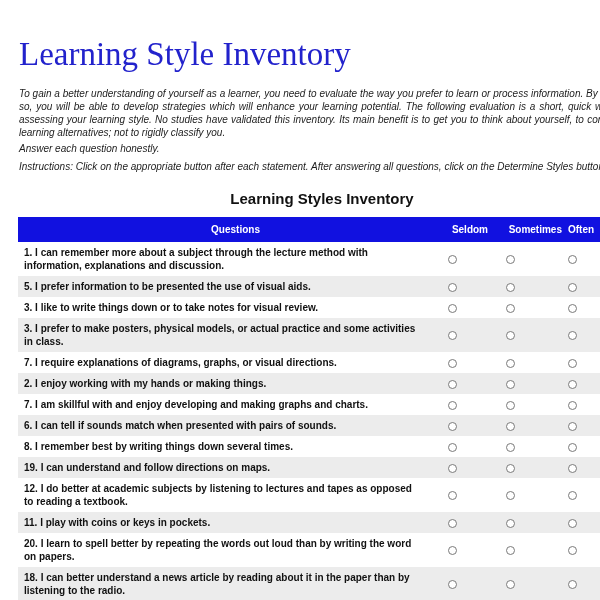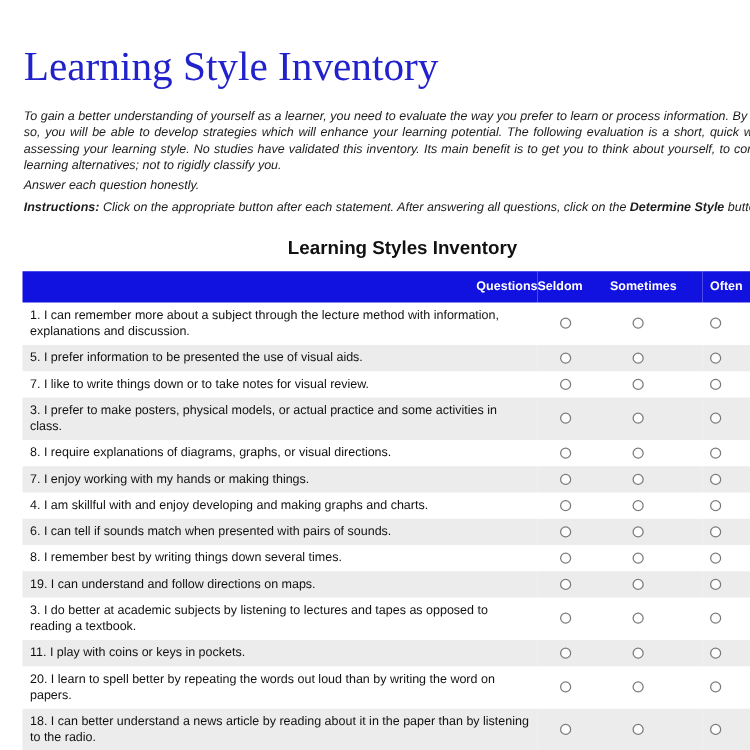--- a/index.html
+++ b/index.html
@@ -31,21 +31,21 @@
     margin: 3px 0 0 0;
     font-size: 10px; line-height: 13px;
     font-style: italic;
   }
   p.instr {
     margin: 5px 0 0 0;
     font-size: 10px; line-height: 13px;
     font-style: italic;
     white-space: nowrap;
   }
-  .bold-em { font-weight: bold; }
+  .bold-em { font-weight: normal; }
 
   h3.table-title {
     margin: 17px 0 9px 0;
     font-size: 15px; line-height: 18px;
     font-weight: bold;
     text-align: center;
     color: #111;
   }
 
   table.survey {
@@ -58,32 +58,32 @@
   col.c-s { width: 58px; }
   col.c-m { width: 74px; }
   col.c-o { width: 56px; }
 
   thead th {
     background: var(--header-bg, #1111E0);
     color: #ffffff;
     font-size: 10px; line-height: 13px;
     font-weight: bold;
     padding: 6px 0;
-    text-align: left;
-  }
-  thead th.h-q { text-align: right; padding-left: 23px; }
+    text-align: right;
+  }
+  thead th.h-q { text-align: center; padding-left: 23px; }
   thead th.h-o { text-align: left; padding-left: 6px; }
 
   tbody tr:nth-child(even) td { background: var(--row-alt, #ECECEC); }
   tbody td {
     vertical-align: middle;
     font-size: 10px; line-height: 13px;
   }
   td.q {
-    font-weight: normal;
+    font-weight: bold;
     color: #111;
     padding: 4px 6px;
   }
   td.r { text-align: left; padding: 4px 0; }
   td.r-s { padding-left: 18px; }
   td.r-m { padding-left: 18px; }
   td.r-o { padding-left: 6px; }
 
   .radio {
     display: inline-block;
@@ -100,21 +100,21 @@
 <body>
 
 <div class="wrap">
 
   <h1 class="page-title">Learning Style Inventory</h1>
 
   <p class="intro">To gain a better understanding of yourself as a learner, you need to evaluate the way you prefer to learn or process information. By doing so, you will be able to develop strategies which will enhance your learning potential. The following evaluation is a short, quick way of assessing your learning style. No studies have validated this inventory. Its main benefit is to get you to think about yourself, to consider learning alternatives; not to rigidly classify you.</p>
 
   <p class="note">Answer each question honestly.</p>
 
-  <p class="instr"><span class="bold-em">Instructions:</span><span> Click on the appropriate button after each statement. After answering all questions, click on the </span><span class="bold-em">Determine Style</span><span> button below.</span></p>
+  <p class="instr"><span class="bold-em">Instructions:</span><span> Click on the appropriate button after each statement. After answering all questions, click on the </span><span class="bold-em">Determine Styles</span><span> button below.</span></p>
 
   <h3 class="table-title">Learning Styles Inventory</h3>
 
   <table class="survey">
     <colgroup>
       <col class="c-q">
         <col class="c-s">
         <col class="c-m">
         <col class="c-o">
     </colgroup>
@@ -133,45 +133,45 @@
           <td class="r r-m"><span class="radio" role="radio" aria-checked="false"></span></td>
           <td class="r r-o"><span class="radio" role="radio" aria-checked="false"></span></td>
         </tr>
         <tr>
           <td class="q">5. I prefer information to be presented the use of visual aids.</td>
           <td class="r r-s"><span class="radio" role="radio" aria-checked="false"></span></td>
           <td class="r r-m"><span class="radio" role="radio" aria-checked="false"></span></td>
           <td class="r r-o"><span class="radio" role="radio" aria-checked="false"></span></td>
         </tr>
         <tr>
-          <td class="q">7. I like to write things down or to take notes for visual review.</td>
+          <td class="q">3. I like to write things down or to take notes for visual review.</td>
           <td class="r r-s"><span class="radio" role="radio" aria-checked="false"></span></td>
           <td class="r r-m"><span class="radio" role="radio" aria-checked="false"></span></td>
           <td class="r r-o"><span class="radio" role="radio" aria-checked="false"></span></td>
         </tr>
         <tr>
           <td class="q">3. I prefer to make posters, physical models, or actual practice and some activities in class.</td>
           <td class="r r-s"><span class="radio" role="radio" aria-checked="false"></span></td>
           <td class="r r-m"><span class="radio" role="radio" aria-checked="false"></span></td>
           <td class="r r-o"><span class="radio" role="radio" aria-checked="false"></span></td>
         </tr>
         <tr>
-          <td class="q">8. I require explanations of diagrams, graphs, or visual directions.</td>
-          <td class="r r-s"><span class="radio" role="radio" aria-checked="false"></span></td>
-          <td class="r r-m"><span class="radio" role="radio" aria-checked="false"></span></td>
-          <td class="r r-o"><span class="radio" role="radio" aria-checked="false"></span></td>
-        </tr>
-        <tr>
-          <td class="q">7. I enjoy working with my hands or making things.</td>
-          <td class="r r-s"><span class="radio" role="radio" aria-checked="false"></span></td>
-          <td class="r r-m"><span class="radio" role="radio" aria-checked="false"></span></td>
-          <td class="r r-o"><span class="radio" role="radio" aria-checked="false"></span></td>
-        </tr>
-        <tr>
-          <td class="q">4. I am skillful with and enjoy developing and making graphs and charts.</td>
+          <td class="q">7. I require explanations of diagrams, graphs, or visual directions.</td>
+          <td class="r r-s"><span class="radio" role="radio" aria-checked="false"></span></td>
+          <td class="r r-m"><span class="radio" role="radio" aria-checked="false"></span></td>
+          <td class="r r-o"><span class="radio" role="radio" aria-checked="false"></span></td>
+        </tr>
+        <tr>
+          <td class="q">2. I enjoy working with my hands or making things.</td>
+          <td class="r r-s"><span class="radio" role="radio" aria-checked="false"></span></td>
+          <td class="r r-m"><span class="radio" role="radio" aria-checked="false"></span></td>
+          <td class="r r-o"><span class="radio" role="radio" aria-checked="false"></span></td>
+        </tr>
+        <tr>
+          <td class="q">7. I am skillful with and enjoy developing and making graphs and charts.</td>
           <td class="r r-s"><span class="radio" role="radio" aria-checked="false"></span></td>
           <td class="r r-m"><span class="radio" role="radio" aria-checked="false"></span></td>
           <td class="r r-o"><span class="radio" role="radio" aria-checked="false"></span></td>
         </tr>
         <tr>
           <td class="q">6. I can tell if sounds match when presented with pairs of sounds.</td>
           <td class="r r-s"><span class="radio" role="radio" aria-checked="false"></span></td>
           <td class="r r-m"><span class="radio" role="radio" aria-checked="false"></span></td>
           <td class="r r-o"><span class="radio" role="radio" aria-checked="false"></span></td>
         </tr>
@@ -181,21 +181,21 @@
           <td class="r r-m"><span class="radio" role="radio" aria-checked="false"></span></td>
           <td class="r r-o"><span class="radio" role="radio" aria-checked="false"></span></td>
         </tr>
         <tr>
           <td class="q">19. I can understand and follow directions on maps.</td>
           <td class="r r-s"><span class="radio" role="radio" aria-checked="false"></span></td>
           <td class="r r-m"><span class="radio" role="radio" aria-checked="false"></span></td>
           <td class="r r-o"><span class="radio" role="radio" aria-checked="false"></span></td>
         </tr>
         <tr>
-          <td class="q">3. I do better at academic subjects by listening to lectures and tapes as opposed to reading a textbook.</td>
+          <td class="q">12. I do better at academic subjects by listening to lectures and tapes as opposed to reading a textbook.</td>
           <td class="r r-s"><span class="radio" role="radio" aria-checked="false"></span></td>
           <td class="r r-m"><span class="radio" role="radio" aria-checked="false"></span></td>
           <td class="r r-o"><span class="radio" role="radio" aria-checked="false"></span></td>
         </tr>
         <tr>
           <td class="q">11. I play with coins or keys in pockets.</td>
           <td class="r r-s"><span class="radio" role="radio" aria-checked="false"></span></td>
           <td class="r r-m"><span class="radio" role="radio" aria-checked="false"></span></td>
           <td class="r r-o"><span class="radio" role="radio" aria-checked="false"></span></td>
         </tr>

